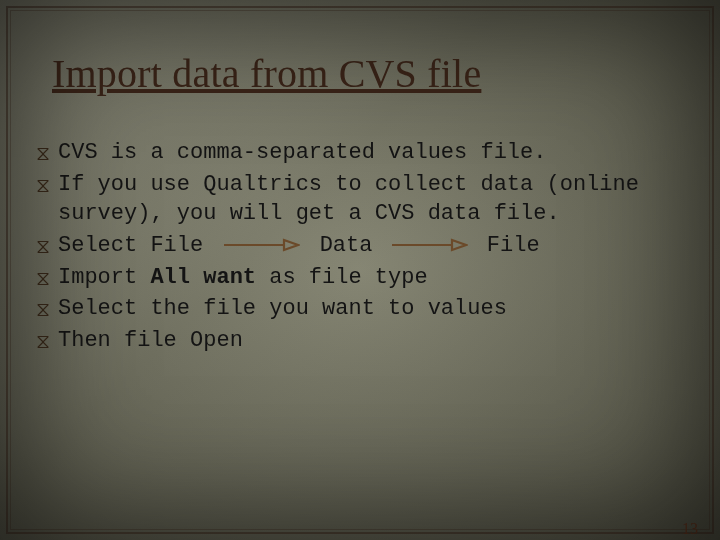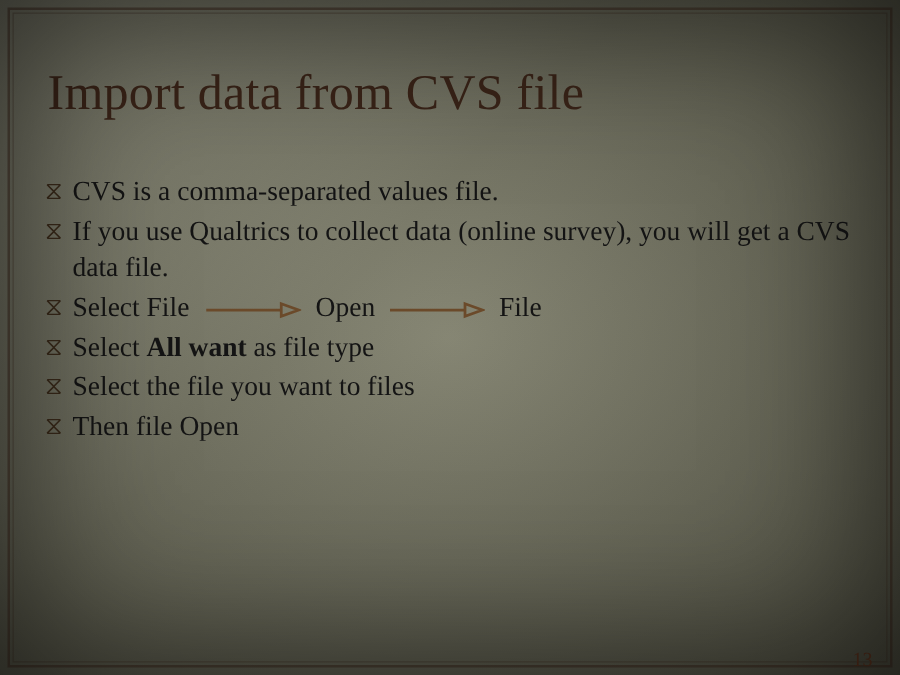--- a/index.html
+++ b/index.html
@@ -30,25 +30,26 @@
   }
   .frame-inner {
     position: absolute;
     top: 10px; left: 10px; right: 10px; bottom: 10px;
     border: 1px solid rgba(60,40,30,0.35);
     pointer-events: none;
   }
   .title {
     position: absolute;
     top: 50px;
-    left: 38px;
+    left: 52px;
     font-size: 40px;
     color: #3a2418;
     font-weight: 400;
     letter-spacing: 0.2px;
+    text-decoration: underline;
   }
   .body {
     position: absolute;
     top: 138px;
     left: 36px;
     right: 36px;
     font-size: 22px;
     line-height: 1.35;
     color: #141414;
   }
@@ -61,21 +62,21 @@
     flex: 0 0 auto;
     width: 22px;
     display: inline-flex;
     align-items: center;
     justify-content: flex-start;
     color: #3a2a1a;
     font-size: 20px;
     line-height: 1.35;
     padding-top: 2px;
   }
-  .li-text { flex: 1 1 auto; }
+  .li-text { flex: 1 1 auto; font-family: Liberation Mono, monospace; }
   .inline-arrow {
     display: inline-block;
     vertical-align: middle;
     margin: 0 6px 0 4px;
   }
   .inline-arrow svg { display: block; }
   .bold { font-weight: 700; }
   .pagenum {
     position: absolute;
     right: 22px;
@@ -109,41 +110,41 @@
     <div class="li">
       <span class="bullet">⧖</span>
       <span class="li-text">
         <span>Select File</span><span class="gap-after-file"></span>
         <span class="inline-arrow">
           <svg width="78" height="14" viewBox="0 0 78 14">
             <line x1="2" y1="7" x2="62" y2="7" stroke="#6b4a2a" stroke-width="2.2"></line>
             <polygon points="62,2 76,7 62,12" fill="none" stroke="#6b4a2a" stroke-width="2.2"></polygon>
           </svg>
         </span>
-        <span>Open</span>
+        <span>Data</span>
         <span class="inline-arrow">
           <svg width="78" height="14" viewBox="0 0 78 14">
             <line x1="2" y1="7" x2="62" y2="7" stroke="#6b4a2a" stroke-width="2.2"></line>
             <polygon points="62,2 76,7 62,12" fill="none" stroke="#6b4a2a" stroke-width="2.2"></polygon>
           </svg>
         </span>
         <span>File</span>
       </span>
     </div>
 
     <div class="li">
       <span class="bullet">⧖</span>
       <span class="li-text">
-        <span>Select </span><span class="bold">All want </span><span>as file type</span>
+        <span>Import </span><span class="bold">All want </span><span>as file type</span>
       </span>
     </div>
 
     <div class="li">
       <span class="bullet">⧖</span>
-      <span class="li-text">Select the file you want to files</span>
+      <span class="li-text">Select the file you want to values</span>
     </div>
 
     <div class="li">
       <span class="bullet">⧖</span>
       <span class="li-text">Then file Open</span>
     </div>
 
   </div>
 
   <div class="pagenum">13</div>

